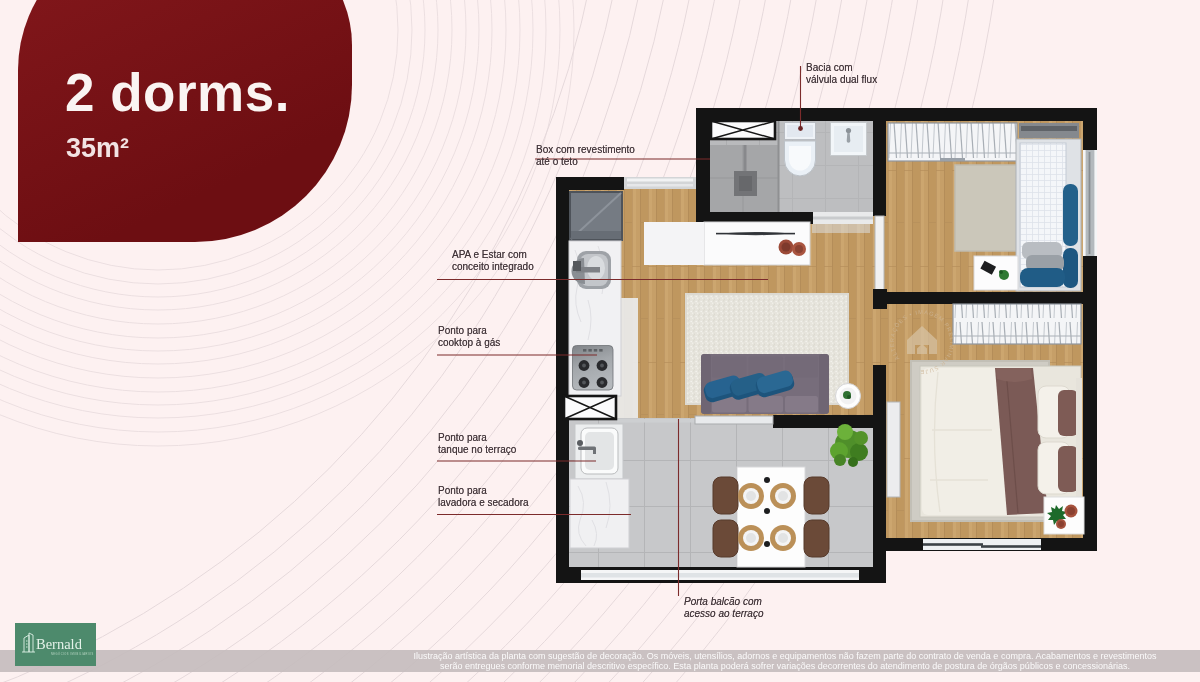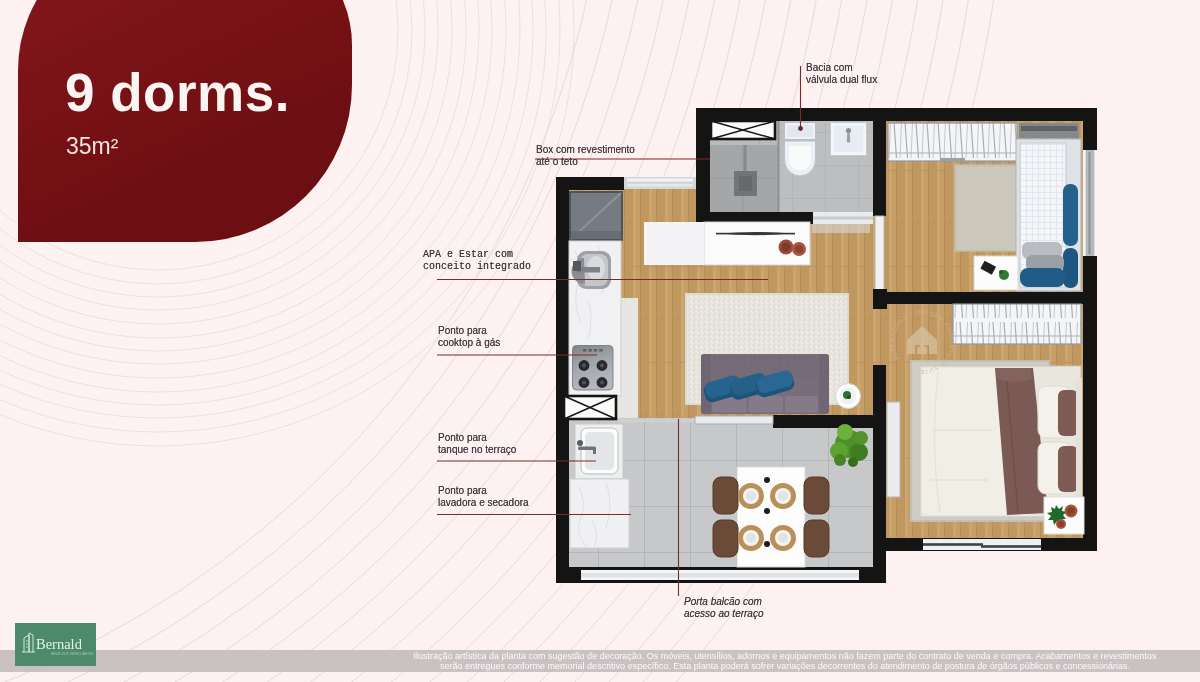--- a/index.html
+++ b/index.html
@@ -48,23 +48,23 @@
     <circle cx="-350" cy="-210" r="1335"></circle>
     <circle cx="-350" cy="-210" r="1360"></circle>
     </g>
   </g>
 </svg>
 
 <div class="abs" style="left:18px;top:-70px;width:334px;height:312px;
   background:linear-gradient(155deg,#80161a 15%,#6d0e12 75%);
   border-radius:140px 115px 157px 0;"></div>
 
-<div class="abs" style="left:65px;top:62px;color:#faf4f2;font-size:53px;font-weight:bold;letter-spacing:0.5px;">9 dorms.</div>
-
-<div class="abs" style="left:66px;top:133px;color:#f2e3e3;font-size:23px;font-weight:400;">35m²</div>
+<div class="abs" style="left:65px;top:62px;color:#faf4f2;font-size:53px;font-weight:bold;letter-spacing:0.5px;">2 dorms.</div>
+
+<div class="abs" style="left:66px;top:133px;color:#f2e3e3;font-size:27px;font-weight:700;">35m²</div>
 
 <svg id="plan" class="abs" style="left:0;top:0" width="1200" height="682" viewBox="0 0 1200 682">
   <defs>
     <pattern id="wood" width="16" height="96" patternUnits="userSpaceOnUse">
       <rect width="16" height="96" fill="#c69f68"></rect>
       <rect width="8" height="96" fill="#bf975f"></rect>
       <rect x="8" width="4" height="96" fill="#cca66f"></rect>
       <line x1="0.5" y1="0" x2="0.5" y2="96" stroke="#b38c58" stroke-width="0.9"></line>
       <line x1="8.5" y1="0" x2="8.5" y2="96" stroke="#b9925e" stroke-width="0.7"></line>
       <line x1="0" y1="30.5" x2="8" y2="30.5" stroke="#b58e5a" stroke-width="0.7"></line>
@@ -424,21 +424,21 @@
     <line x1="437" y1="461" x2="596" y2="461"></line>
     <line x1="437" y1="514.5" x2="631" y2="514.5"></line>
     <line x1="678.5" y1="419" x2="678.5" y2="596"></line>
   </g>
 </svg>
 
 <div class="label" style="left:806px;top:62px;">Bacia com<br>válvula dual flux</div>
 
 <div class="label" style="left:536px;top:144px;">Box com revestimento<br>até o teto</div>
 
-<div class="label" style="left:423px;top:249px;font-family:Liberation Mono, monospace;">APA e Estar com<br>conceito integrado</div>
+<div class="label" style="left:452px;top:249px;">APA e Estar com<br>conceito integrado</div>
 
 <div class="label" style="left:438px;top:325px;">Ponto para<br>cooktop à gás</div>
 
 <div class="label" style="left:438px;top:432px;">Ponto para<br>tanque no terraço</div>
 
 <div class="label" style="left:438px;top:485px;">Ponto para<br>lavadora e secadora</div>
 
 <div class="label" style="left:684px;top:596px;font-style:italic;">Porta balcão com<br>acesso ao terraço</div>
 
 <div class="abs" style="left:0;top:650px;width:1200px;height:22px;background:rgba(196,187,188,0.9);"></div>

